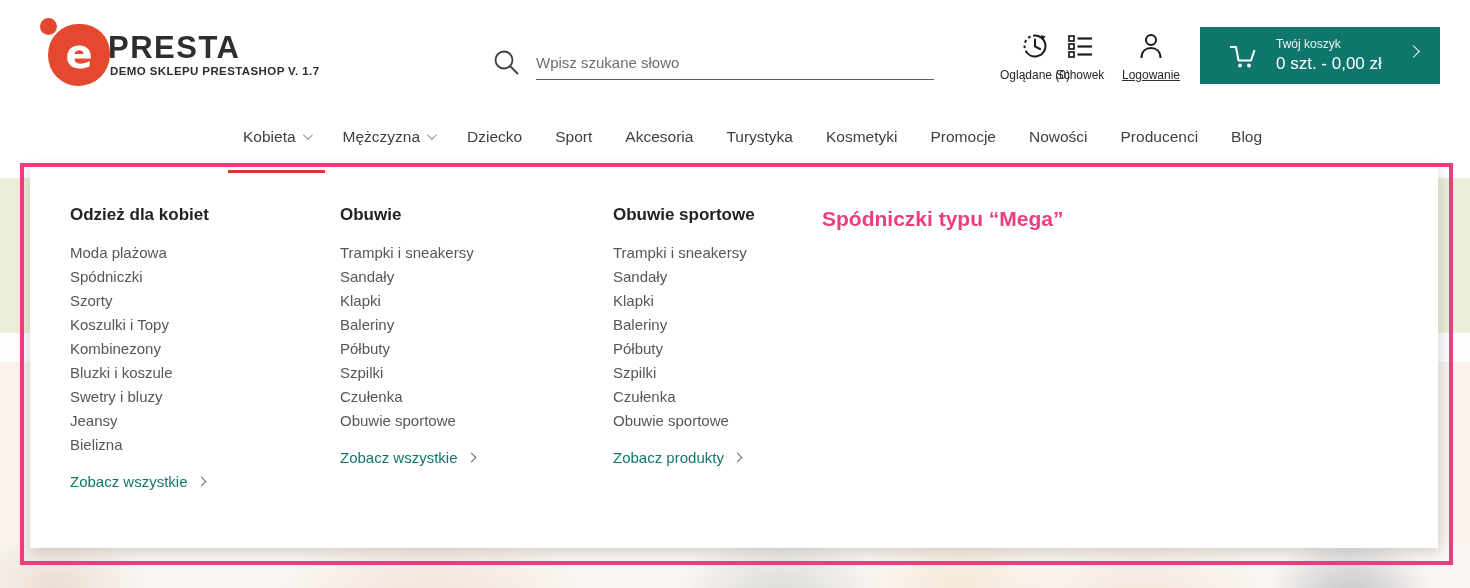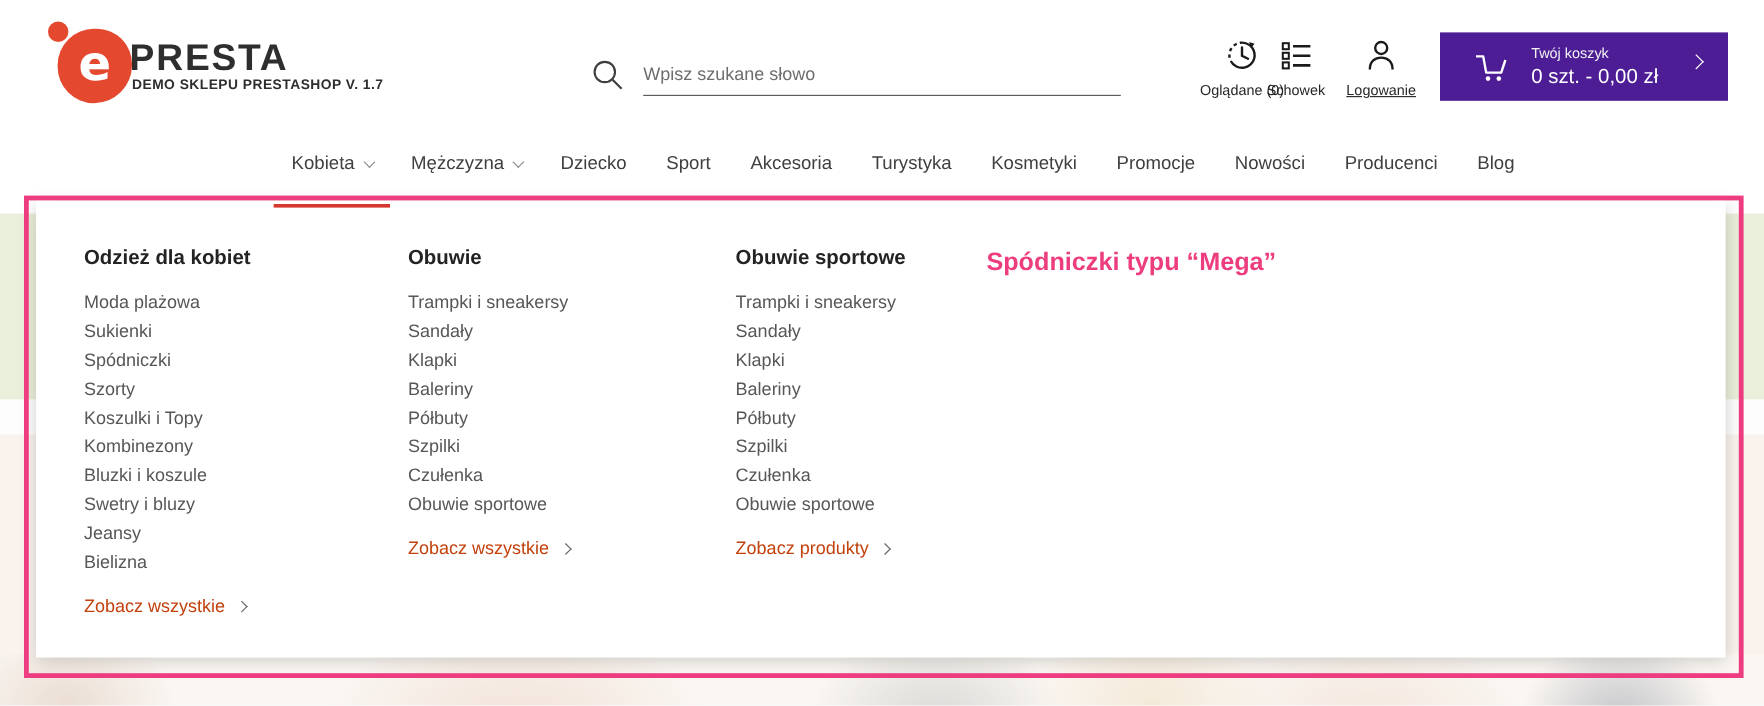--- a/index.html
+++ b/index.html
@@ -42,21 +42,21 @@
   .search input { position:absolute; left:44px; top:6px; width:398px; height:34px; border:none;
     border-bottom:1px solid #5e5e5e; outline:none; font-size:15px; color:#333;
     font-family:"Liberation Sans", sans-serif; background:transparent; }
   .search input::placeholder { color:#6e6e6e; opacity:1; }
 
   .hdr-action { position:absolute; top:30px; width:92px; text-align:center; cursor:pointer; }
   .act-1 { left:989px; } .act-2 { left:1034px; } .act-3 { left:1105px;text-decoration:underline; }
   .hdr-action .ico { height:32px; display:flex; align-items:center; justify-content:center; }
   .hdr-action .lbl { margin-top:6px; font-size:12px; color:#272727; white-space:nowrap; }
 
-  .cart-btn { position:absolute; left:1200px; top:27px; width:240px; height:57px; background:#4c1d95;
+  .cart-btn { position:absolute; left:1200px; top:27px; width:240px; height:57px; background:#0f766e;
     display:flex; align-items:center; cursor:pointer; }
   .cart-icon { margin-left:22px; }
   .cart-texts { margin-left:18px; color:#fff; }
   .cart-title { font-size:12px; color:#f2f2f2; }
   .cart-summary { font-size:17px; margin-top:3px; color:#ffffff; }
   .cart-chevron { position:absolute; right:22px; top:20px; width:9px; height:9px;
     border-top:1.6px solid #fff; border-right:1.6px solid #fff; transform:rotate(45deg); }
 
   
   .nav { position:absolute; left:0; top:110px; width:1470px; height:53px; background:#fff; z-index:2; }
@@ -73,21 +73,21 @@
   
   .mega-panel { position:absolute; left:30px; top:167px; width:1408px; height:381px; background:#fff;
     box-shadow:0 3px 14px rgba(0,0,0,.18); z-index:5; display:flex; padding:38px 0 0 40px; }
   .annotation-box { position:absolute; left:20px; top:163px; width:1433px; height:402px;
     border:4px solid #ed3d80; z-index:11; pointer-events:none; }
 
   .mm-col-1 { width:270px; } .mm-col-2 { width:273px; } .mm-col-3 { width:209px; }
   .mm-head { font-size:17px; font-weight:bold; color:#232323; }
   .mm-list { list-style:none; margin-top:16px; }
   .mm-list li { font-size:15px; color:#575757; line-height:24px; cursor:pointer; }
-  .mm-link { margin-top:16px; font-size:15px; color:#c2410c; cursor:pointer;
+  .mm-link { margin-top:16px; font-size:15px; color:#0f766e; cursor:pointer;
     display:flex; align-items:center; gap:10px; }
   .mm-link .chev { width:7px; height:7px; border-top:1.6px solid #666; border-right:1.6px solid #666;
     transform:rotate(45deg); display:inline-block; }
 
   .mega-annotation { font-size:21px; font-weight:bold; color:#ee3d7f; margin-top:2px; }
 
   svg { display:block; }
 </style>
 </head>
 <body>
@@ -210,21 +210,20 @@
 </div>
 
 <div class="active-underline"></div>
 
 <div class="mega-panel">
 
   <div class="mm-col-1">
     <div class="mm-head">Odzież dla kobiet</div>
     <ul class="mm-list">
       <li>Moda plażowa</li>
-      <li>Sukienki</li>
       <li>Spódniczki</li>
       <li>Szorty</li>
       <li>Koszulki i Topy</li>
       <li>Kombinezony</li>
       <li>Bluzki i koszule</li>
       <li>Swetry i bluzy</li>
       <li>Jeansy</li>
       <li>Bielizna</li>
     </ul>
     <div class="mm-link">

